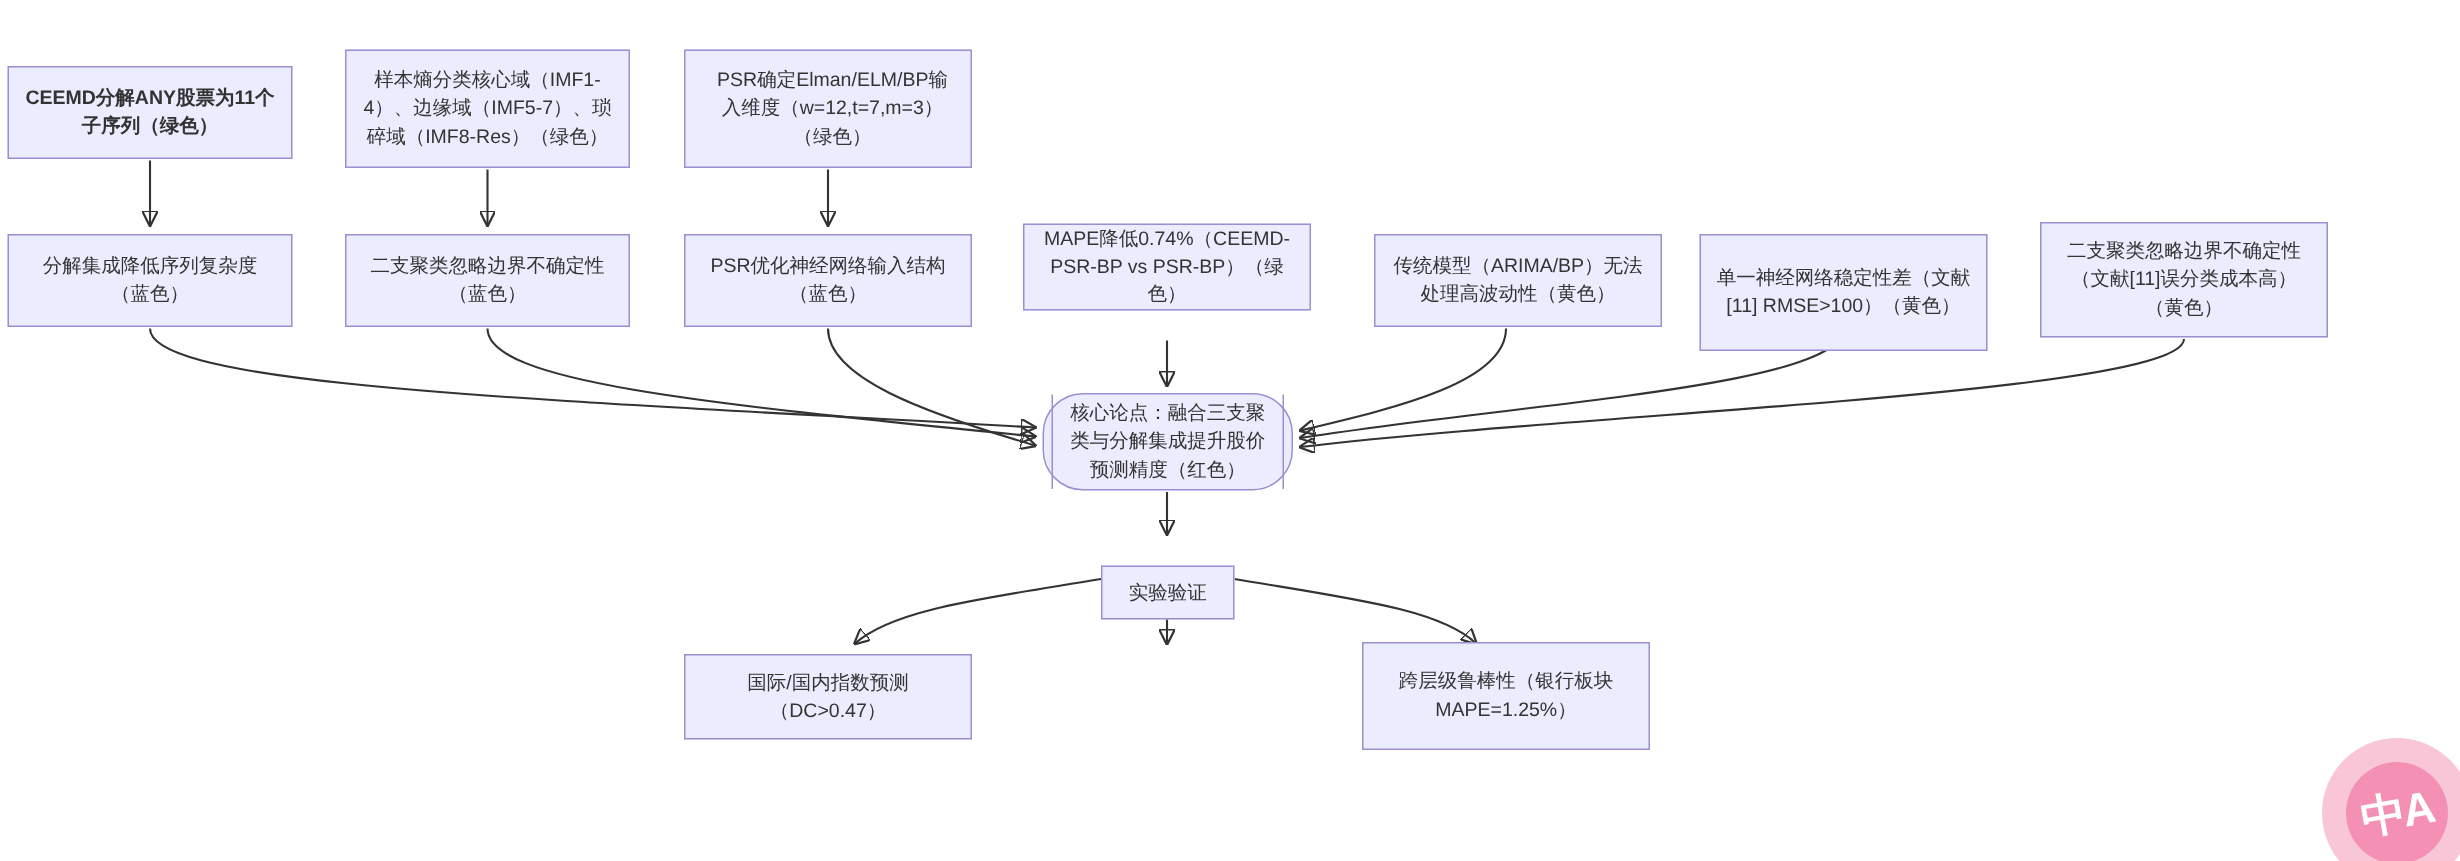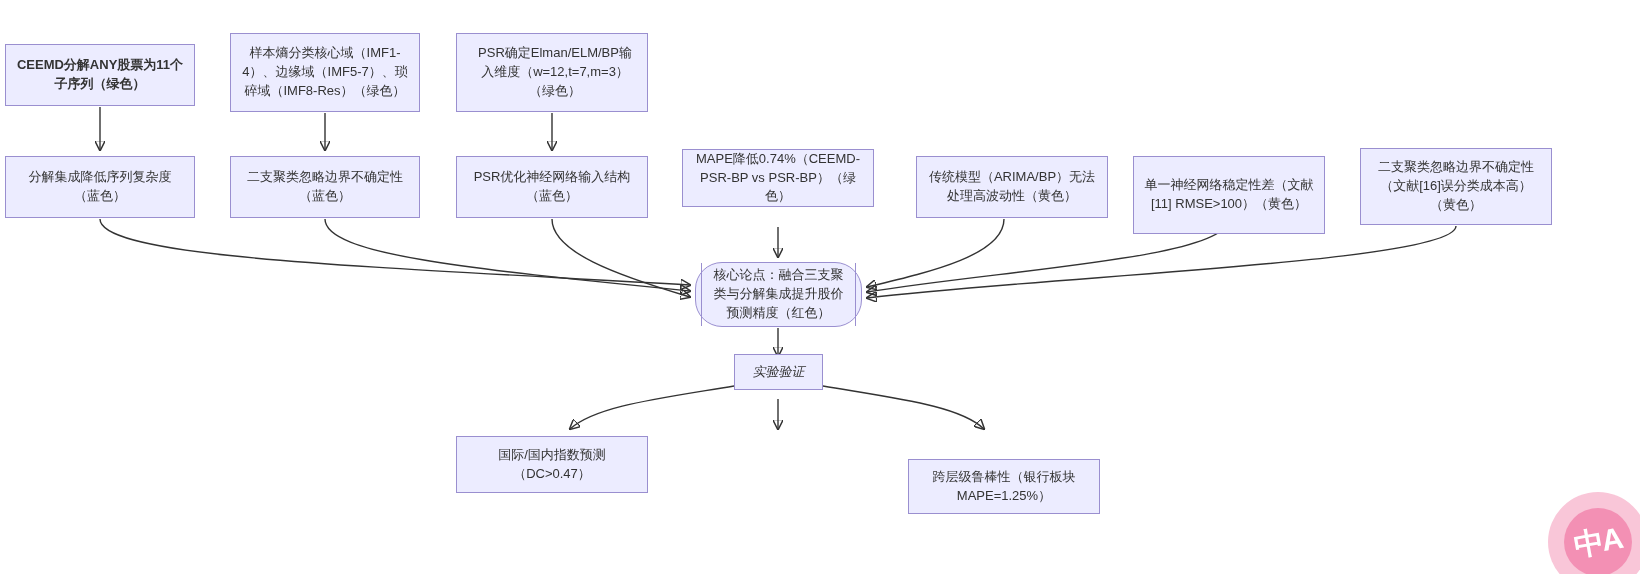--- a/index.html
+++ b/index.html
@@ -102,30 +102,30 @@
   <div class="node" style="left:230px;top:156px;width:190px;height:62px;">二支聚类忽略边界不确定性（蓝色）</div>
 
   <div class="node" style="left:456px;top:156px;width:192px;height:62px;">PSR优化神经网络输入结构（蓝色）</div>
 
   <div class="node" style="left:682px;top:149px;width:192px;height:58px;">MAPE降低0.74%（CEEMD-PSR-BP vs PSR-BP）（绿色）</div>
 
   <div class="node" style="left:916px;top:156px;width:192px;height:62px;text-align:center;">传统模型（ARIMA/BP）无法处理高波动性（黄色）</div>
 
   <div class="node" style="left:1133px;top:156px;width:192px;height:78px;">单一神经网络稳定性差（文献[11] RMSE&gt;100）（黄色）</div>
 
-  <div class="node" style="left:1360px;top:148px;width:192px;height:77px;">二支聚类忽略边界不确定性（文献[16]误分类成本高）（黄色）</div>
+  <div class="node" style="left:1360px;top:148px;width:192px;height:77px;">二支聚类忽略边界不确定性（文献[11]误分类成本高）（黄色）</div>
 
   <div class="node subroutine" style="left:695px;top:262px;width:167px;height:65px;font-size:13px;">核心论点：融合三支聚类与分解集成提升股价预测精度（红色）</div>
 
-  <div class="node" style="left:734px;top:354px;width:89px;height:36px;font-style:italic;">实验验证</div>
+  <div class="node" style="left:734px;top:377px;width:89px;height:36px;">实验验证</div>
 
   <div class="node" style="left:456px;top:436px;width:192px;height:57px;">国际/国内指数预测（DC&gt;0.47）</div>
 
 
-  <div class="node" style="left:908px;top:459px;width:192px;height:55px;">跨层级鲁棒性（银行板块MAPE=1.25%）</div>
+  <div class="node" style="left:908px;top:428px;width:192px;height:72px;">跨层级鲁棒性（银行板块MAPE=1.25%）</div>
 
   <div class="badge">
     <div class="badge-inner">
       <span class="badge-label">中A</span>
     </div>
   </div>
 
 </div>
 
 </body></html>

